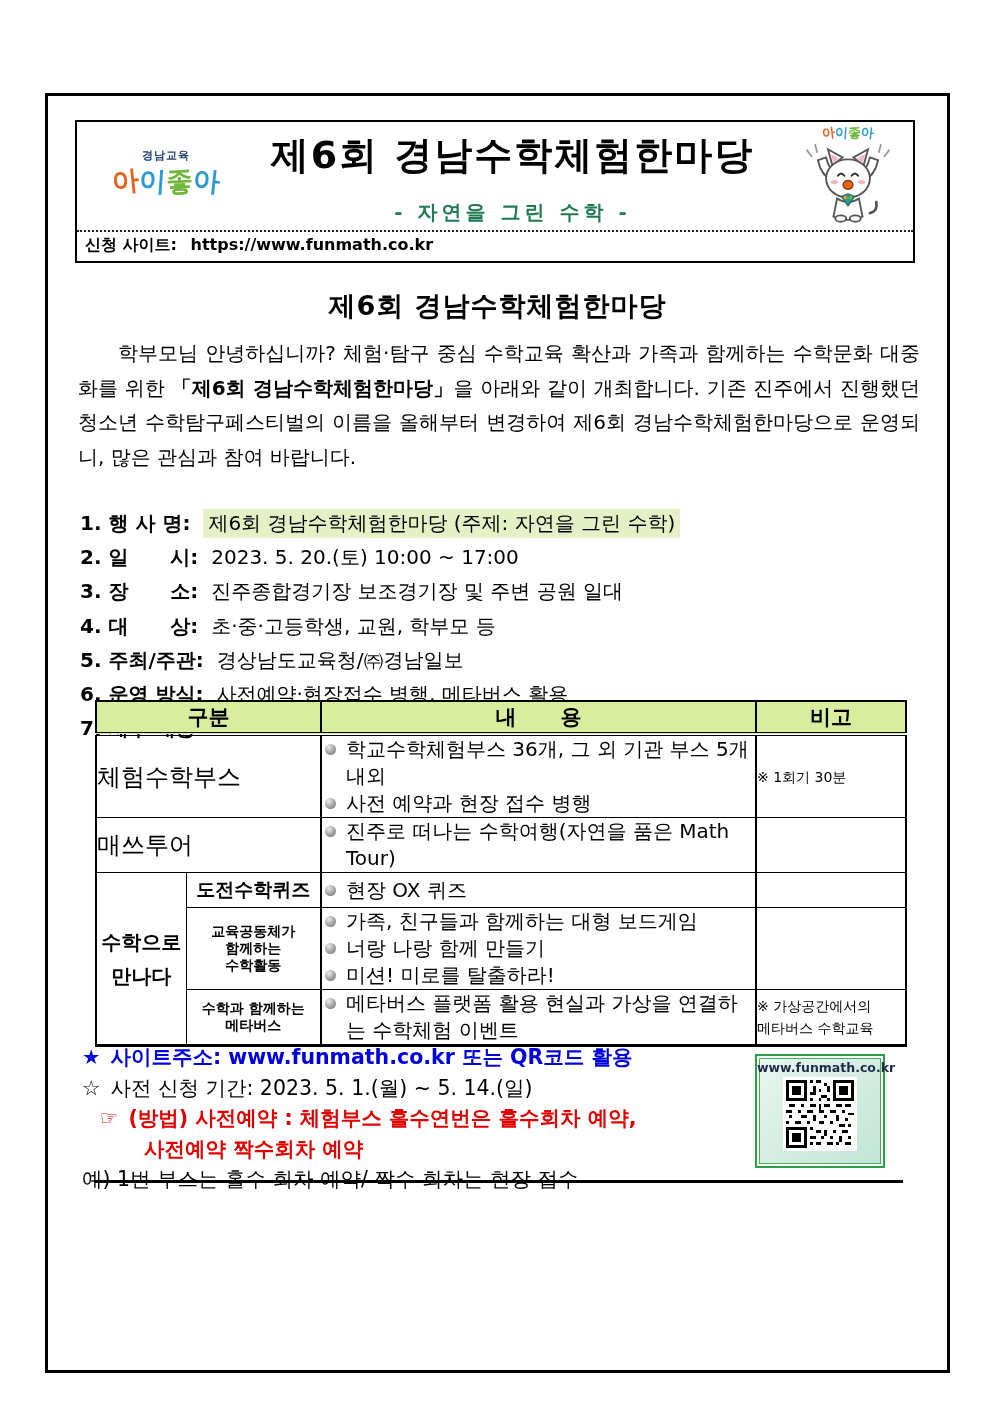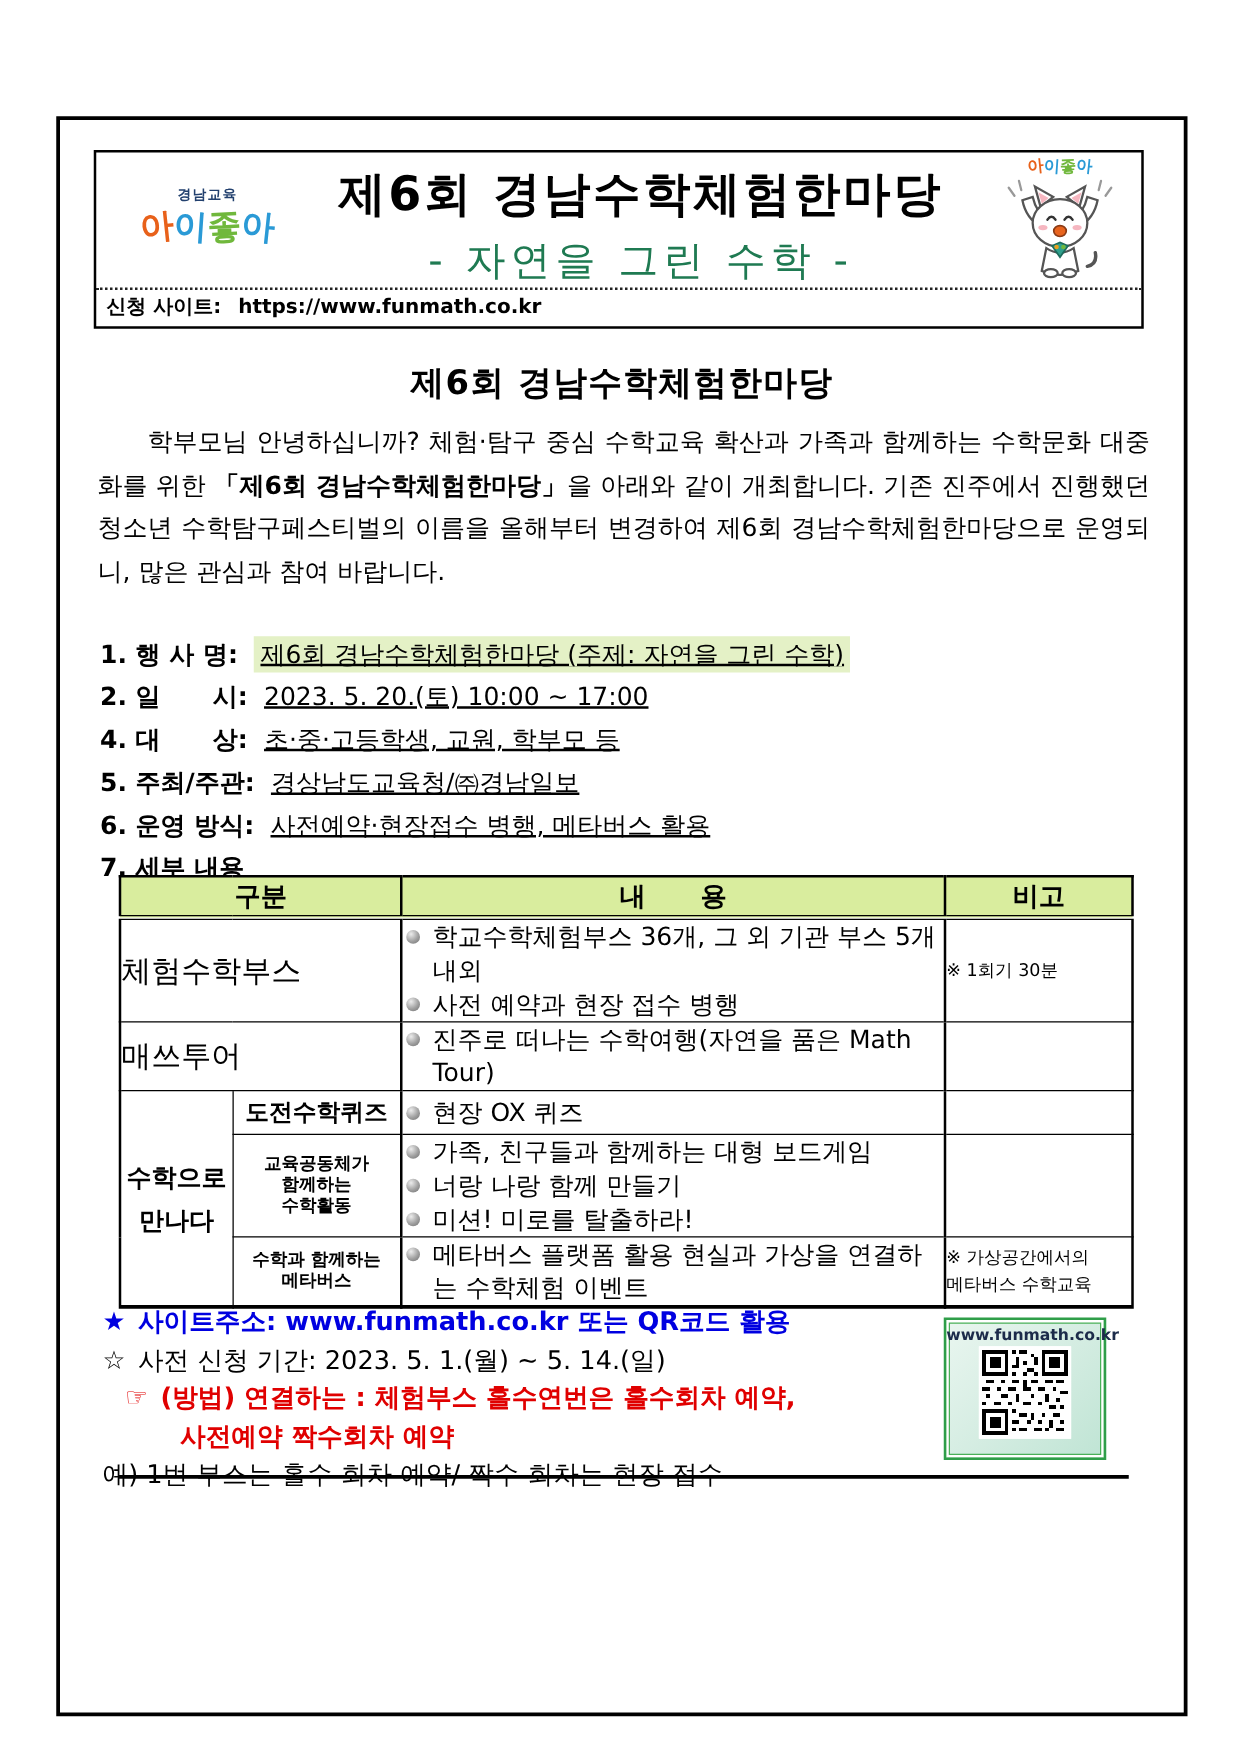--- a/index.html
+++ b/index.html
@@ -15,40 +15,40 @@
   .logo{position:absolute;left:14px;top:26px;width:150px;text-align:center;}
   .logo-top{font-size:11px;font-weight:bold;color:#22406e;letter-spacing:1px;}
   .logo-brand{font-size:27px;font-weight:900;margin-top:0px;}
   .lc{display:inline-block;}
   .lc.o{color:#e8611a;transform:rotate(-6deg);}
   .lc.b{color:#2a9ad6;transform:rotate(4deg);}
   .lc.g{color:#70b83c;transform:rotate(-3deg);}
   .lc.b2{color:#2a9ad6;transform:rotate(6deg);}
   .title-wrap{position:absolute;left:170px;right:135px;top:8px;text-align:center;}
   .main-heading{font-size:38px;font-weight:900;letter-spacing:2px;white-space:nowrap;}
-  .sub-heading{font-size:32px;font-weight:400;letter-spacing:4px;color:#1f7a52;margin-top:6px;}
+  .sub-heading{font-size:20px;font-weight:700;letter-spacing:4px;color:#1f7a52;margin-top:18px;}
   .mascot{position:absolute;right:6px;top:2px;width:118px;text-align:center;}
   .mascot-text{font-size:13px;font-weight:900;letter-spacing:0px;}
   .mc{display:inline-block;}
   .site-row{position:absolute;left:0;right:0;bottom:0;height:31px;border-top:2px dotted #222;
             box-sizing:border-box;font-size:16px;font-weight:bold;padding:3px 16px 0 8px;white-space:nowrap;}
   .site-row .url{margin-left:8px;font-weight:bold;}
 
   
   .doc-title{position:absolute;left:0;right:0;top:192px;text-align:center;
              font-size:27px;font-weight:900;letter-spacing:1px;}
   .intro{position:absolute;left:30px;top:240px;width:842px;font-size:20px;line-height:34.5px;
          text-align:justify;text-indent:2em;margin:0;}
   .intro b{font-weight:900;}
   .overview-heading{position:absolute;left:0;right:0;top:376px;text-align:center;
                     font-size:21px;font-weight:bold;letter-spacing:6px;}
   .overview-list{position:absolute;left:32px;top:410px;right:20px;font-size:20px;}
   .ov-item{height:34.3px;display:flex;align-items:center;white-space:nowrap;}
   .ov-label{font-weight:bold;white-space:pre;}
-  .ov-value{margin-left:6px;white-space:pre;text-decoration:underline;}
+  .ov-value{margin-left:6px;white-space:pre;}
   .ov-value.hl{background:#e4f1c6;padding:1px 5px;}
 
   
   table.detail{position:absolute;left:47px;top:604px;width:810px;border-collapse:collapse;
                border:2px solid #000;border-bottom:3px solid #000;table-layout:fixed;padding-left:44px;}
   table.detail th{background:#d9ed9e;font-size:21px;font-weight:bold;height:30px;
                   border-bottom:4px double #000;white-space:pre;padding:0;}
   table.detail td{border:1px solid #000;vertical-align:middle;padding:0;margin-left:43px;}
   td.cat{text-align:left;font-weight:normal;font-size:24px;}
   td.group-cell{text-align:center;font-weight:bold;font-size:20px;white-space:pre-line;line-height:34px;}
@@ -146,20 +146,24 @@
     <div class="overview-list">
       <div class="ov-item">
         <span class="ov-label">1. 행 사 명: </span>
         <span class="ov-value hl">제6회 경남수학체험한마당 (주제: 자연을 그린 수학)</span>
       </div>
       <div class="ov-item">
         <span class="ov-label">2. 일      시: </span>
         <span class="ov-value">2023. 5. 20.(토) 10:00 ~ 17:00</span>
       </div>
       <div class="ov-item">
+        <span class="ov-label">3. 장      소: </span>
+        <span class="ov-value">진주종합경기장 보조경기장 및 주변 공원 일대</span>
+      </div>
+      <div class="ov-item">
         <span class="ov-label">4. 대      상: </span>
         <span class="ov-value">초·중·고등학생, 교원, 학부모 등</span>
       </div>
       <div class="ov-item">
         <span class="ov-label">5. 주최/주관: </span>
         <span class="ov-value">경상남도교육청/㈜경남일보</span>
       </div>
       <div class="ov-item">
         <span class="ov-label">6. 운영 방식: </span>
         <span class="ov-value">사전예약·현장접수 병행, 메타버스 활용</span>
@@ -257,21 +261,21 @@
       <div class="f-line f-blue">
         <span class="f-icon">★</span>
         <span>사이트주소: www.funmath.co.kr 또는 QR코드 활용</span>
       </div>
       <div class="f-line">
         <span class="f-icon">☆</span>
         <span>사전 신청 기간: 2023. 5. 1.(월) ~ 5. 14.(일)</span>
       </div>
       <div class="f-line f-red f-ind1">
         <span class="f-icon">☞</span>
-        <span>(방법) 연결하는 : 체험부스 홀수연번은 홀수회차 예약,</span>
+        <span>(방법) 사전예약 : 체험부스 홀수연번은 홀수회차 예약,</span>
       </div>
       <div class="f-line f-red f-ind2">
         <span>사전예약 짝수회차 예약</span>
       </div>
       <div class="f-line">
         <span>예) 1번 부스는 홀수 회차 예약/ 짝수 회차는 현장 접수</span>
       </div>
     </div>
     <div class="hr-line"></div>
 

